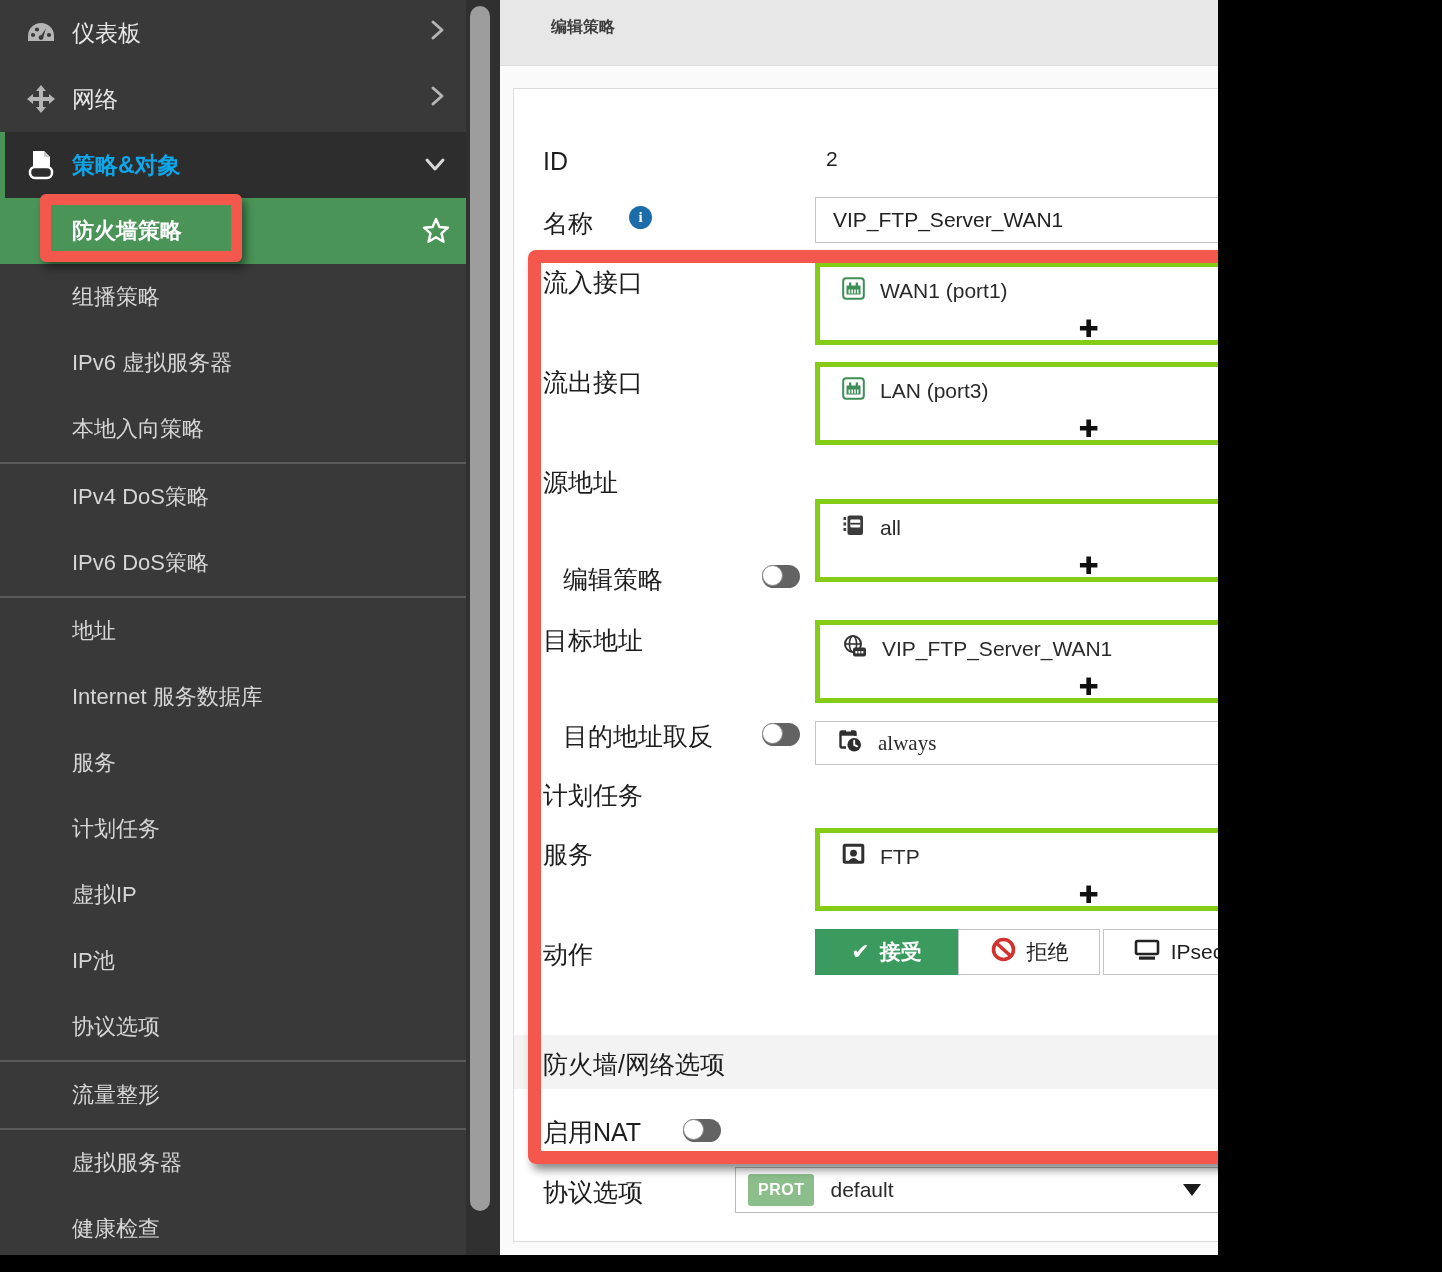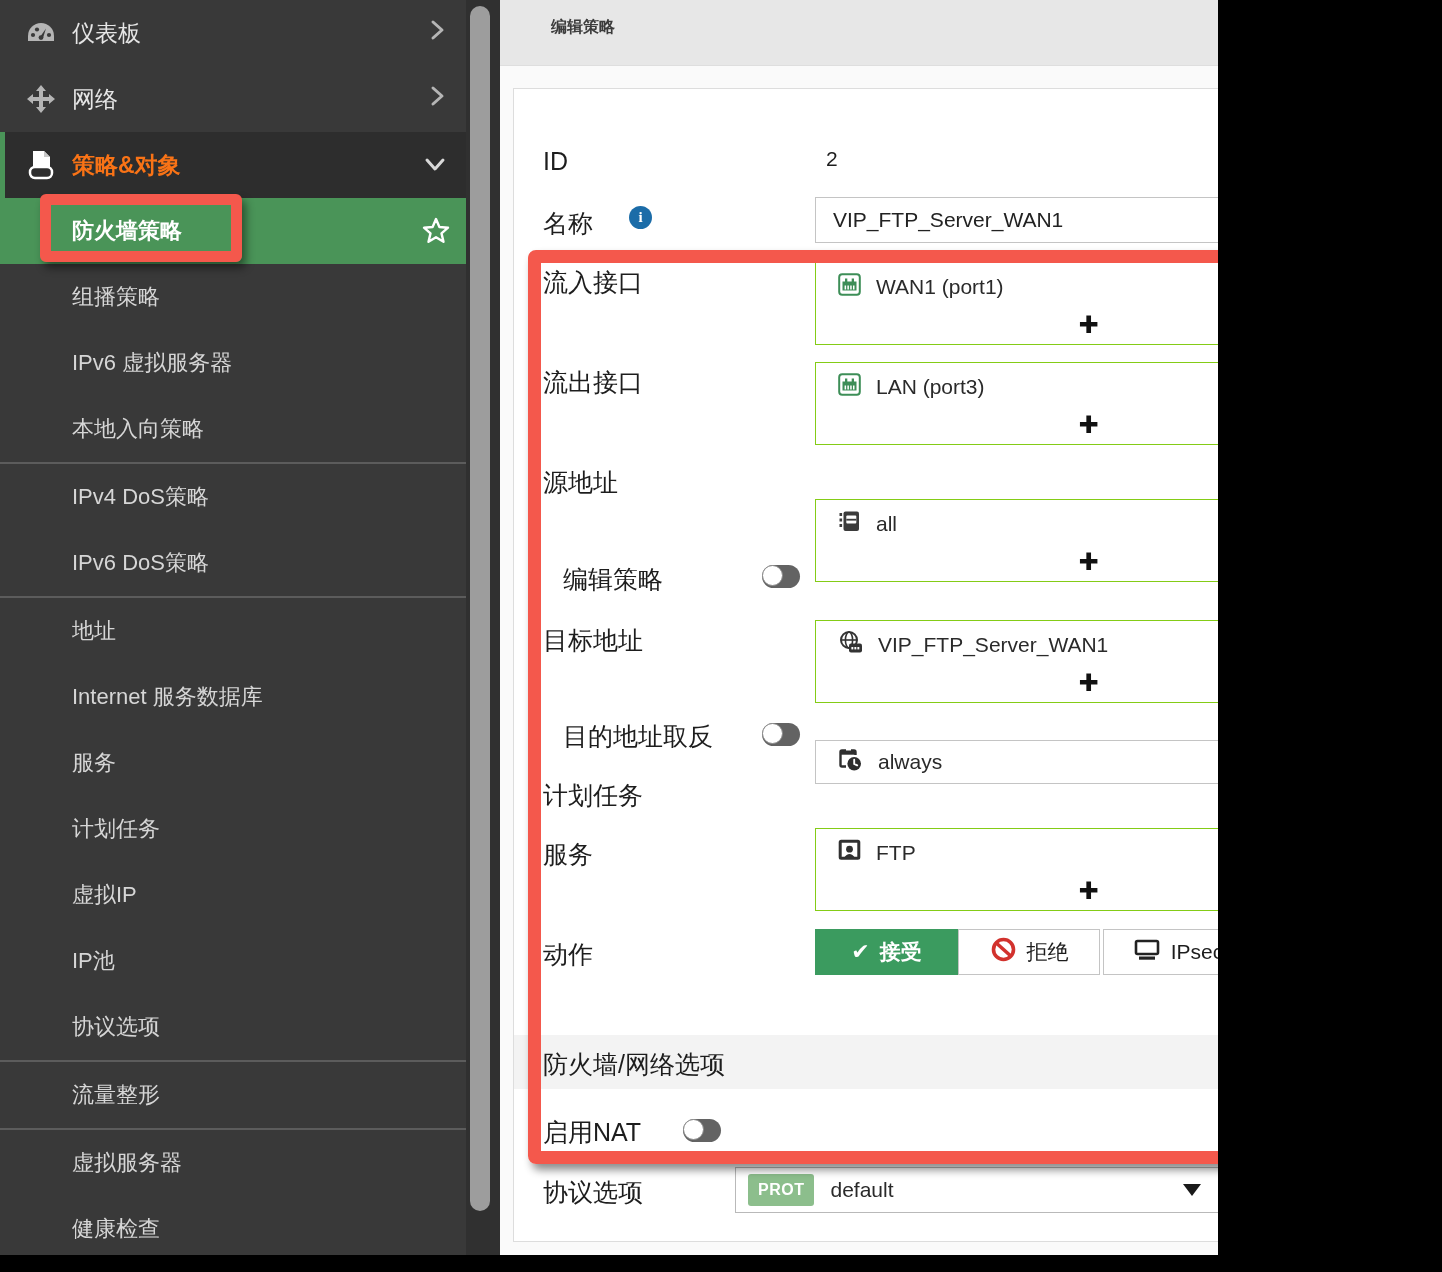--- a/index.html
+++ b/index.html
@@ -11,40 +11,40 @@
   .app{position:absolute;left:0;top:0;width:1218px;height:1255px;overflow:hidden;background:#fafafa;}
 
   
   .sidebar{position:absolute;left:0;top:0;width:500px;height:1255px;background:#303030;}
   .side-inner{position:absolute;left:0;top:0;width:466px;height:1255px;background:#393939;}
   .srow{position:relative;height:66px;display:flex;align-items:center;color:#dcdcdc;}
   .srow.top{font-size:23px;color:#e6e6e6;}
   .srow .sicon{width:34px;margin-left:24px;margin-right:14px;display:flex;justify-content:center;}
   .srow .slabel{flex:1;white-space:nowrap;overflow:hidden;}
   .srow .chev{margin-right:20px;}
-  .srow.expanded{background:#2d2d2d;color:#f97316;font-weight:bold;}
+  .srow.expanded{background:#2d2d2d;color:#0ea5e9;font-weight:bold;}
   .stripe{position:absolute;left:0;top:0;width:5px;height:100%;background:#4a9458;}
   .sub{padding-left:72px;font-size:22px;color:#d6d6d6;}
   .sub.sel{background:#4a9458;color:#fff;font-weight:bold;padding-left:72px;}
   .sdivider{height:0;border-top:2px solid #5c5c5c;}
   .star{position:absolute;right:14px;top:18px;}
   .scrollbar{position:absolute;left:470px;top:6px;width:20px;height:1205px;background:#9d9d9d;border-radius:10px;}
 
   
   .hdr-band{position:absolute;left:500px;top:0;width:922px;height:65px;background:#e7e7e7;border-bottom:1px solid #dedede;}
   .hdr-title{position:absolute;left:551px;top:17px;font-size:16px;font-weight:600;color:#3c3c3c;}
   .panel{position:absolute;left:513px;top:88px;width:908px;height:1152px;background:#fff;border:1px solid #ddd;border-right:none;}
 
   .flabel{position:absolute;font-size:25px;color:#1d1d1d;white-space:nowrap;}
   .fvalue{position:absolute;font-size:21px;color:#1d1d1d;}
 
   .txtinput{position:absolute;left:815px;width:546px;height:44px;border:1px solid #c4c4c4;background:#fff;
     font-size:21px;color:#222;padding:0 0 0 17px;font-family:inherit;box-sizing:content-box;}
 
-  .msel{position:absolute;left:815px;width:547px;height:83px;border:1px solid #84cc16;background:#fff;box-sizing:border-box;}
+  .msel{position:absolute;left:815px;width:547px;height:83px;border:5px solid #84cc16;background:#fff;box-sizing:border-box;}
   .entry{height:47px;display:flex;align-items:center;padding:0 18px 0 22px;}
   .entry .ename{flex:1;font-size:21px;color:#2a2a2a;margin-left:15px;white-space:nowrap;}
   .xbtn{font-size:22px;font-weight:bold;color:#555;line-height:1;cursor:pointer;}
   .plusrow{height:34px;text-align:center;font-size:24px;font-weight:900;color:#111;line-height:30px;cursor:pointer;}
 
   .select{position:absolute;left:815px;width:547px;height:44px;border:1px solid #c4c4c4;background:#fff;
     display:flex;align-items:center;padding:0 18px 0 22px;box-sizing:border-box;}
   .select .ename{flex:1;font-size:21px;color:#2a2a2a;margin-left:15px;}
   .caret{width:0;height:0;border-left:9px solid transparent;border-right:9px solid transparent;border-top:12px solid #1a1a1a;}
 
@@ -294,21 +294,21 @@
     </div>
     <div class="plusrow">✚</div>
   </div>
 
   <div class="flabel" style="left:563px;top:720px;">目的地址取反</div>
   <div class="toggle" style="left:762px;top:723px;">
       <span class="knob"></span>
     </div>
 
   <div class="flabel" style="left:543px;top:779px;">计划任务</div>
-  <div class="select" style="top:740px;">
+  <div class="select" style="top:721px;font-family:Liberation Serif, serif;">
     <span>
       <svg width="25" height="25" viewBox="0 0 25 25">
           <path d="M8 2.5 h-4 a1.5 1.5 0 0 0 -1.5 1.5 v13 a1.5 1.5 0 0 0 1.5 1.5 h4 M13 2.5 h3 a1.5 1.5 0 0 1 1.5 1.5 v3" fill="none" stroke="#2e2e2e" stroke-width="2.4"></path>
           <rect x="2.5" y="2.5" width="15.5" height="4.2" fill="#2e2e2e"></rect>
           <circle cx="16.2" cy="15.8" r="6.8" fill="#2e2e2e"></circle>
           <polyline points="16.2,11.8 16.2,15.8 19.2,17.3" fill="none" stroke="#fff" stroke-width="1.9" stroke-linecap="round"></polyline>
         </svg>
     </span>
     <span class="ename">always</span>
     <span class="caret"></span>

